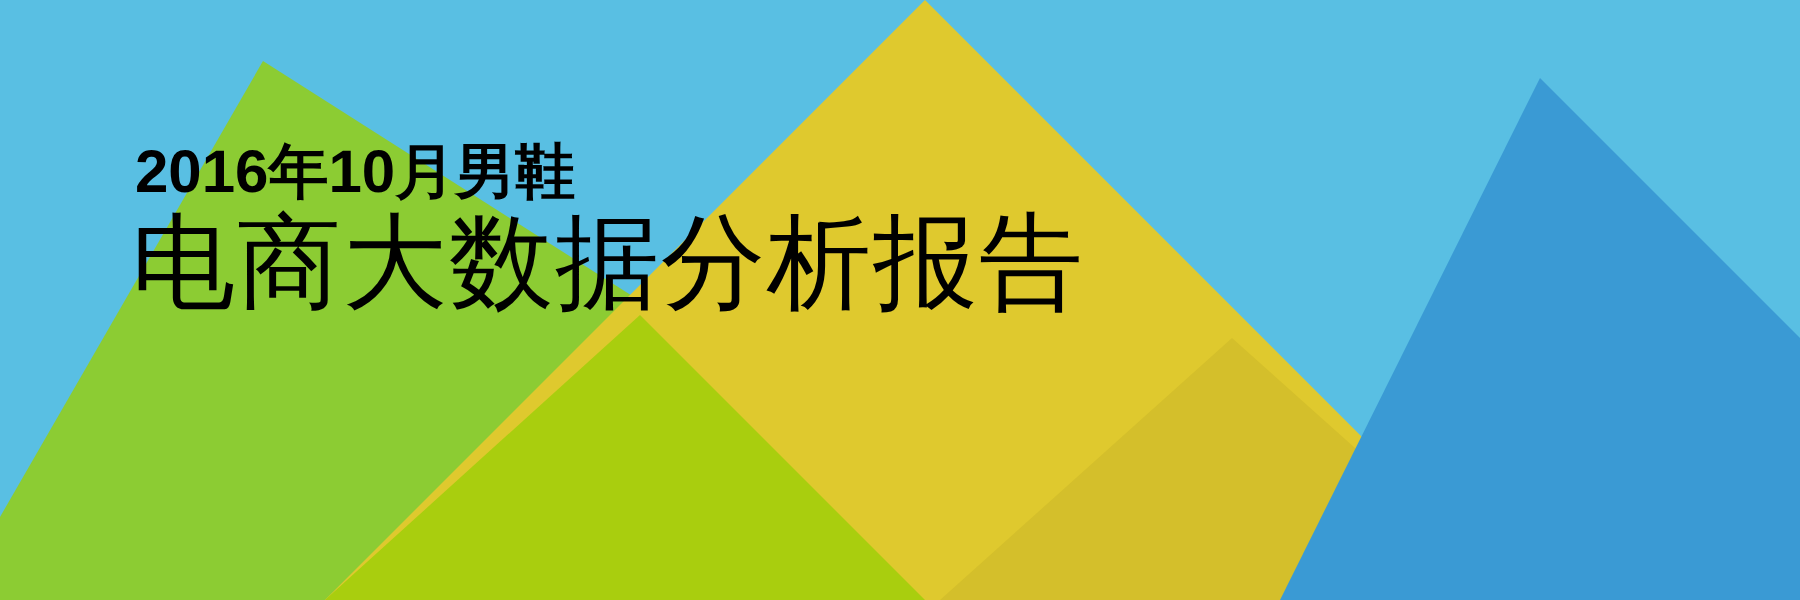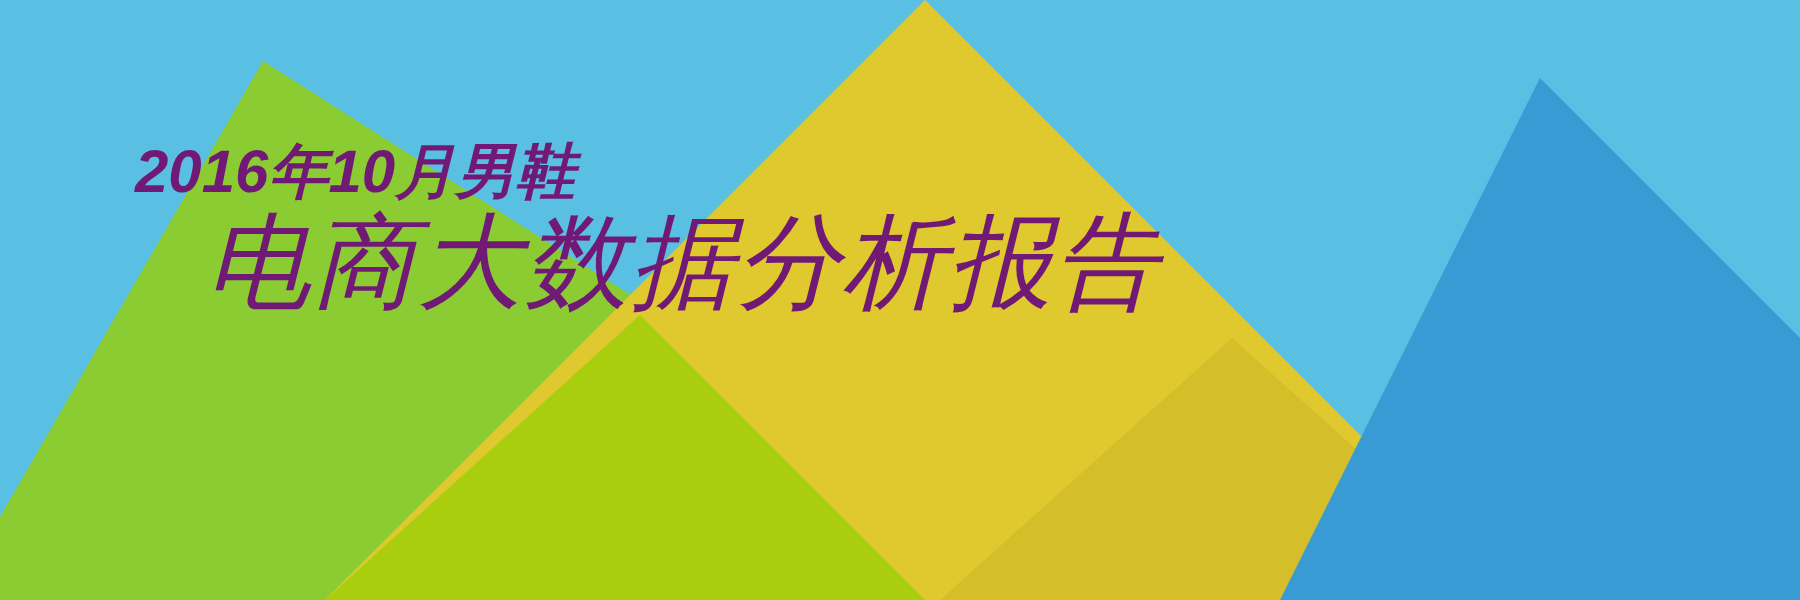--- a/index.html
+++ b/index.html
@@ -43,35 +43,34 @@
   }
   #title-line2 {
     font-size: 104px;
     font-weight: 400;
     line-height: 1.08;
     letter-spacing: 2px;
     white-space: nowrap;
     margin: 0;
     margin-left: -4px;
     text-rendering: geometricPrecision;
-    text-align: center;
   }
 </style>
 </head>
 <body>
 
 <div id="slide" style="width: 1800px; height: 600px; background: rgb(89, 191, 227);">
 
   <svg id="bg-svg" viewBox="0 0 1800 600" preserveAspectRatio="none" aria-hidden="true">
     <rect id="bg-rect" x="0" y="0" width="1800" height="600" fill="#59BFE3"></rect>
     <polygon id="shape-green" points="263,61 1110,600 0,600 0,517" fill="#8CCC33"></polygon>
     <polygon id="shape-yellow" points="925,0 1525,600 325,600" fill="#DFC92E"></polygon>
     <polygon id="shape-lime" points="640,315 925,600 325,600" fill="#A9CE0E"></polygon>
     <polygon id="shape-yshadow" points="1232,338 1525,600 940,600" fill="#D4BF2B"></polygon>
     <polygon id="shape-darkblue" points="1540,78 1800,338 1800,600 1280,600" fill="#3A9AD4"></polygon>
   </svg>
 
-  <div id="title-block" style="color: #701a75; font-style: italic;">
+  <div id="title-block" style="color: #000000;">
     <div id="title-line1">2016年10月男鞋</div>
     <div id="title-line2">电商大数据分析报告</div>
   </div>
 
 </div>
 
 </body></html>

